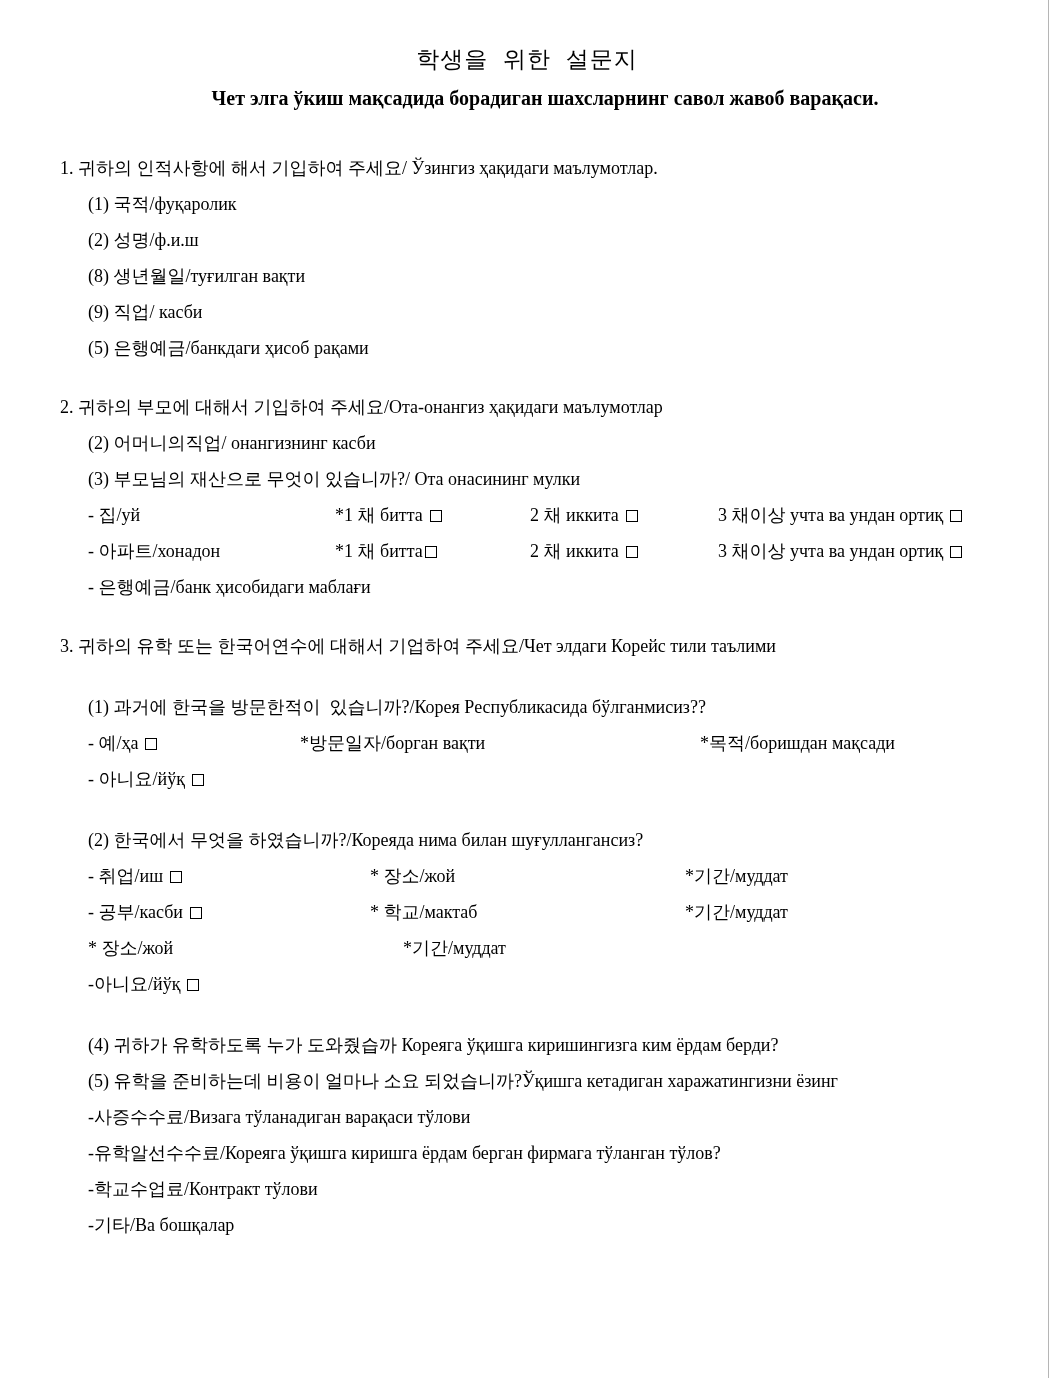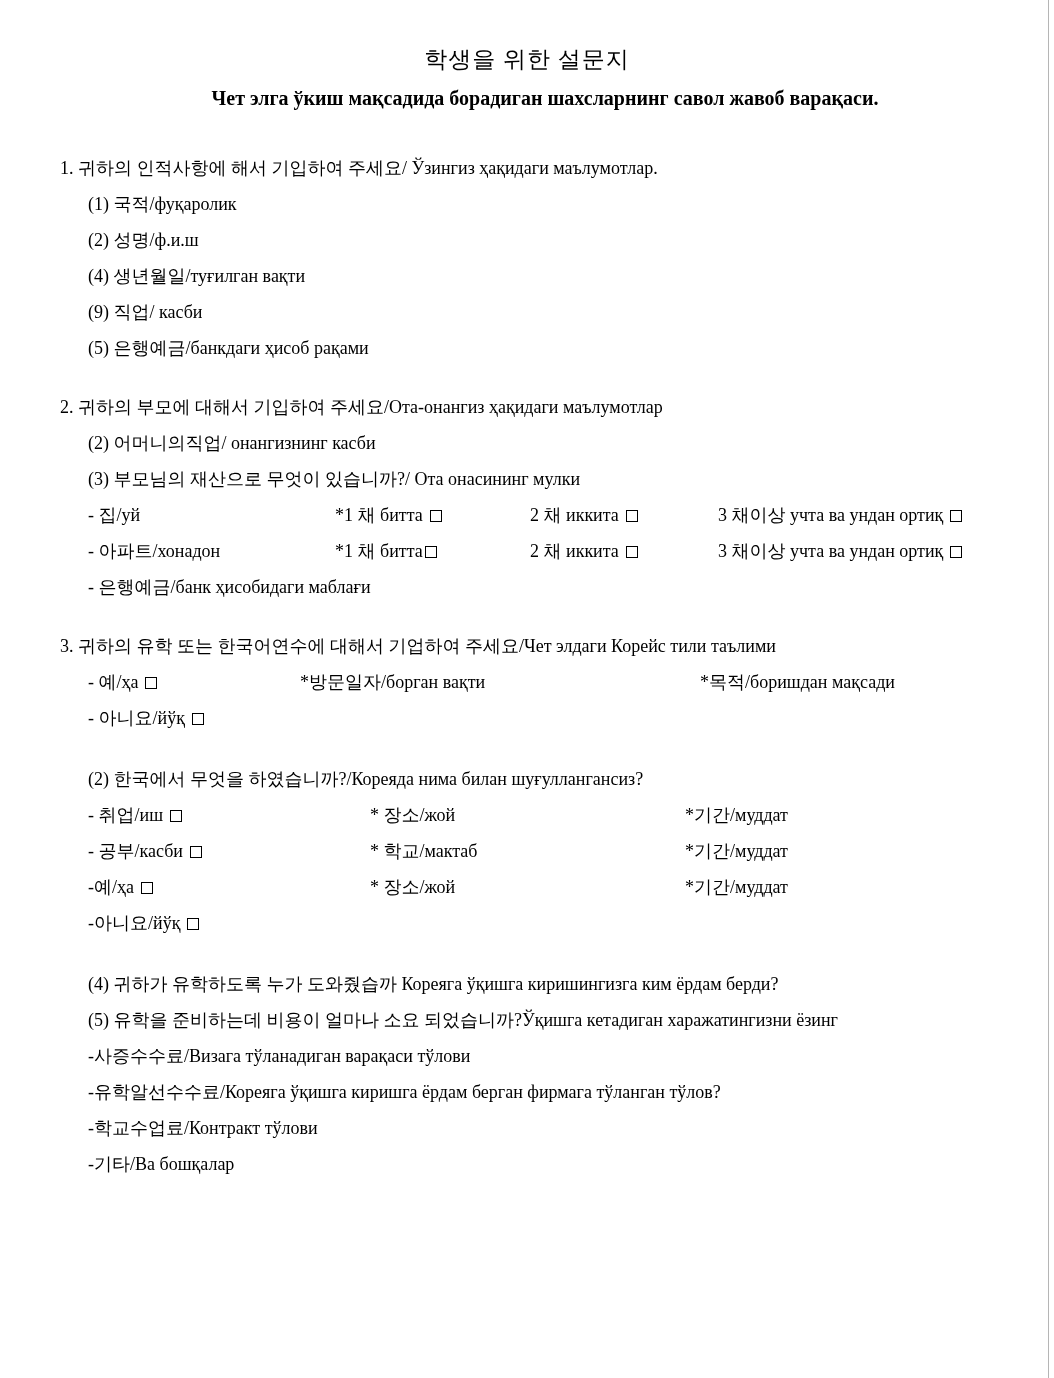--- a/index.html
+++ b/index.html
@@ -3,21 +3,21 @@
 <meta charset="utf-8">
 <style>
   html,body{margin:0;padding:0;}
   body{
     width:1054px;height:1378px;position:relative;
     background:#ffffff;color:#000000;
     font-family:"Liberation Serif","DejaVu Serif",serif;
     font-size:18px;overflow:hidden;
   }
   .page-edge{position:absolute;top:0;right:5px;width:1px;height:100%;background:#b5b5b5;}
-  .title{margin-top:44px;text-align:center;font-size:23px;letter-spacing:1px;}
+  .title{margin-top:44px;text-align:center;font-size:23px;letter-spacing:1px;font-family:Liberation Mono, monospace;}
   .subtitle{margin-top:12px;text-align:center;font-size:20px;font-weight:bold;padding-left:36px;}
   .content{margin-left:60px;margin-right:16px;margin-top:40px;}
   .line{height:36px;display:flex;align-items:center;white-space:pre;}
   .indent{padding-left:28px;}
   .mt-sec{margin-top:23px;}
   .mt-blk{margin-top:25px;}
   .cell{display:flex;align-items:center;white-space:pre;}
   .asset-row .c1{width:247px;}
   .asset-row .c2{width:195px;}
   .asset-row .c3{width:188px;}
@@ -39,21 +39,21 @@
 <div class="page-edge"></div>
 
 <div class="title">학생을 위한 설문지</div>
 <div class="subtitle">Чет элга  ўкиш мақсадида борадиган шахсларнинг савол жавоб варақаси.</div>
 
 <div class="content">
 
   <div class="line">1. 귀하의 인적사항에 해서 기입하여 주세요/ Ўзингиз ҳақидаги маълумотлар.</div>
   <div class="line indent">(1) 국적/фуқаролик</div>
   <div class="line indent">(2) 성명/ф.и.ш</div>
-  <div class="line indent">(4) 생년월일/туғилган вақти</div>
+  <div class="line indent">(8) 생년월일/туғилган вақти</div>
   <div class="line indent">(9) 직업/ касби</div>
   <div class="line indent">(5) 은행예금/банкдаги ҳисоб рақами</div>
 
   <div class="line mt-sec">2. 귀하의 부모에 대해서 기입하여 주세요/Ота-онангиз ҳақидаги маълумотлар</div>
   <div class="line indent">(2) 어머니의직업/ онангизнинг касби</div>
   <div class="line indent">(3) 부모님의 재산으로 무엇이 있습니까?/ Ота онасининг мулки</div>
 
   <div class="line indent asset-row">
     <span class="cell c1">- 집/уй</span>
     <span class="cell c2">
@@ -83,20 +83,21 @@
     <span class="cell cflex">
       <span>3 채이상 учта ва ундан ортиқ</span>
       <span class="cbx"></span>
     </span>
   </div>
 
   <div class="line indent">- 은행예금/банк ҳисобидаги маблағи</div>
 
   <div class="line mt-sec">3. 귀하의 유학 또는 한국어연수에 대해서 기업하여 주세요/Чет элдаги Корейс тили таълими</div>
 
+  <div class="line indent mt-blk">(1) 과거에 한국을 방문한적이  있습니까?/Корея Республикасида бўлганмисиз??</div>
   <div class="line indent visit-row">
     <span class="cell c1">
       <span>- 예/ҳа</span>
       <span class="cbx"></span>
     </span>
     <span class="cell c2">*방문일자/борган вақти</span>
     <span class="cell cflex">*목적/боришдан мақсади</span>
   </div>
   <div class="line indent">
     <span class="cell">
@@ -117,24 +118,20 @@
   <div class="line indent act-row">
     <span class="cell c1">
       <span>- 공부/касби</span>
       <span class="cbx"></span>
     </span>
     <span class="cell c2">* 학교/мактаб</span>
     <span class="cell cflex">*기간/муддат</span>
   </div>
 
   <div class="line indent act-row">
-    <span class="cell c1">
-      <span>-예/ҳа</span>
-      <span class="cbx"></span>
-    </span>
     <span class="cell c2">* 장소/жой</span>
     <span class="cell cflex">*기간/муддат</span>
   </div>
   <div class="line indent">
     <span class="cell">
       <span>-아니요/йўқ</span>
       <span class="cbx"></span>
     </span>
   </div>
 

